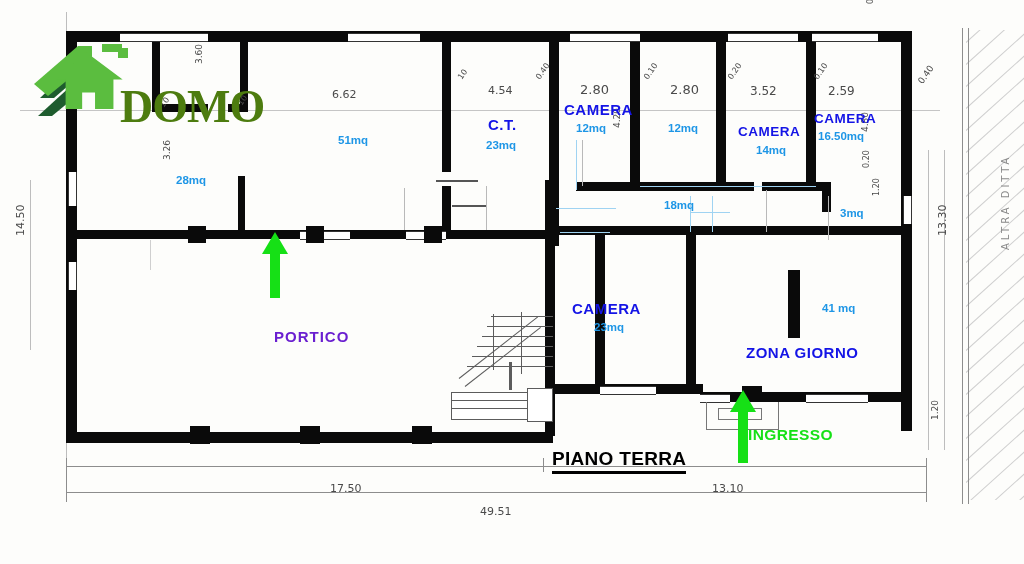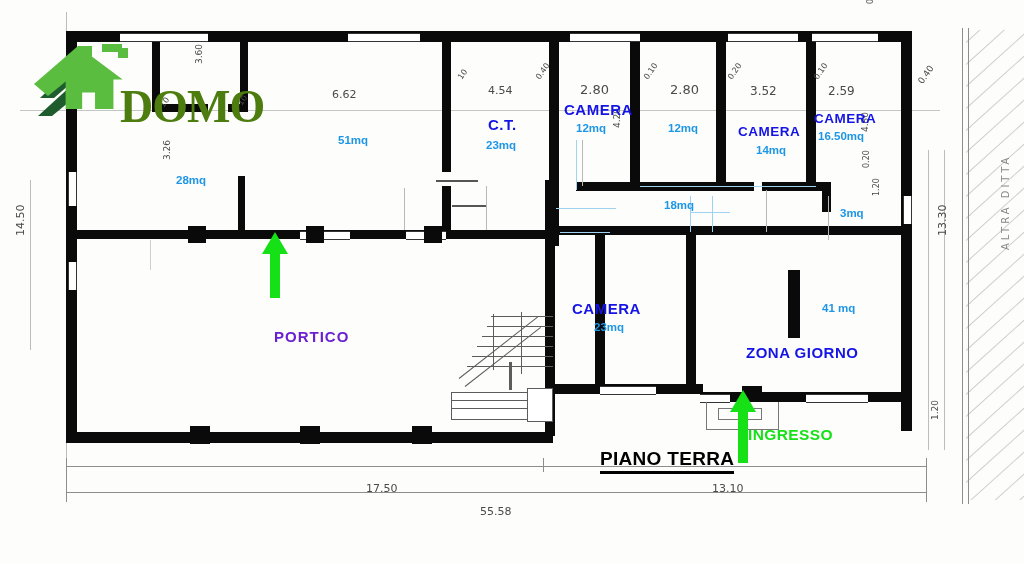--- a/index.html
+++ b/index.html
@@ -97,23 +97,23 @@
   <div class="dimlinev" style="left:928px;top:150px;height:300px;background:#bdbdbd;"></div>
   <div class="dimlinev" style="left:944px;top:150px;height:300px;background:#bdbdbd;"></div>
 
   <div class="dimline" style="left:20px;top:110px;width:920px;background:#c5c5c5;"></div>
   <div class="dimline" style="left:66px;top:466px;width:860px;"></div>
   <div class="dimline" style="left:66px;top:492px;width:860px;"></div>
   <div class="dimlinev" style="left:66px;top:458px;height:44px;"></div>
   <div class="dimlinev" style="left:543px;top:458px;height:14px;"></div>
   <div class="dimlinev" style="left:926px;top:458px;height:44px;"></div>
 
-  <div class="hand" style="left:330px;top:482px;margin-left:36px;">17.50</div>
+  <div class="hand" style="left:330px;top:482px;">17.50</div>
   <div class="hand" style="left:712px;top:482px;">13.10</div>
-  <div class="hand" style="left:480px;top:505px;">55.58</div>
+  <div class="hand" style="left:480px;top:505px;">49.51</div>
 
   <div class="hand" style="left:14px;top:236px;transform:rotate(-90deg);">14.50</div>
   <div class="hand" style="left:936px;top:236px;transform:rotate(-90deg);">13.30</div>
   <div class="hand s" style="left:930px;top:420px;transform:rotate(-90deg);">1.20</div>
 
   <div class="wall" style="left:66px;top:31px;width:846px;height:11px;"></div>
 
   <div class="wall" style="left:66px;top:31px;width:11px;height:412px;"></div>
 
   <div class="wall" style="left:66px;top:432px;width:487px;height:11px;"></div>
@@ -289,21 +289,21 @@
     <div class="shaft" style="left:8px;top:21px;width:10px;height:45px;"></div>
   </div>
 
   <div class="arrow" style="left:730px;top:390px;">
     <div class="head" style="left:0;top:0;"></div>
     <div class="shaft" style="left:8px;top:21px;width:10px;height:52px;"></div>
   </div>
 
   <div class="ingresso" style="left:748px;top:426px;">INGRESSO</div>
 
-  <div class="title" style="left:552px;top:448px;margin-left:48px;">PIANO TERRA</div>
+  <div class="title" style="left:552px;top:448px;">PIANO TERRA</div>
 
   <div id="logo">
     <svg width="120" height="100" viewBox="0 0 120 100">
       <path d="M8 56 L50 16 L52 30 L22 56 Z" fill="#1e5c2e"></path>
       <path d="M6 74 L52 32 L54 46 L20 74 Z" fill="#1e5c2e"></path>
       <path d="M2 42 L46 4 L60 4 L60 18 L16 54 Z" fill="#5bbd3f"></path>
       <path d="M44 2 L90 2 L90 10 L70 10 L70 2 Z" fill="#5bbd3f"></path>
       <path d="M52 0 L92 30 L82 30 L82 62 L62 62 L62 44 L48 44 L48 62 L30 62 L30 30 L20 30 Z" transform="translate(6,10) scale(0.92)" fill="#5bbd3f"></path>
       <path d="M60 6 L96 6 L96 16 L86 16 L86 6 Z" fill="#5bbd3f"></path>
     </svg>

